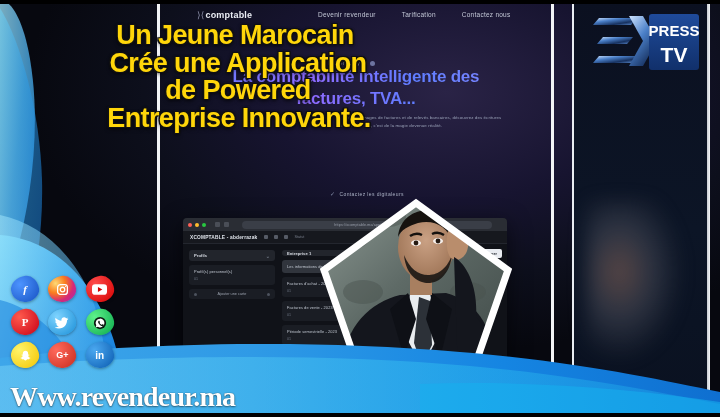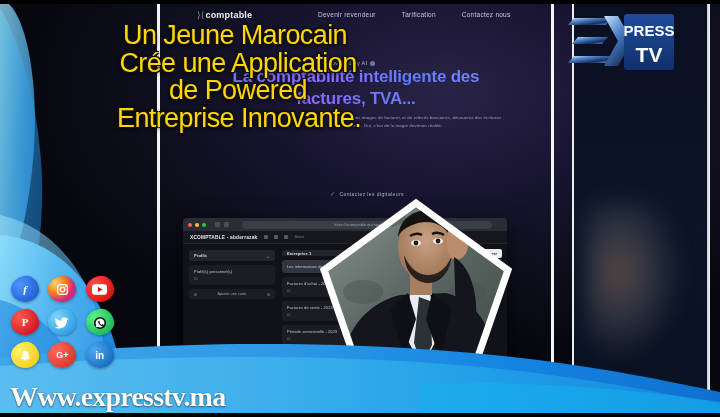--- a/index.html
+++ b/index.html
@@ -122,34 +122,34 @@
   .share-btn .ic { font-size:4px; }
 
   
   .penta { position:absolute; left:318px; top:197px; width:196px; height:180px; }
   .penta svg { display:block; }
 
   
   .headline {
     position:absolute; left:0; top:22px; width:470px;
     text-align:center; z-index:30;
-    font-weight:400; font-size:27px; line-height:1.02;
+    font-weight:700; font-size:27px; line-height:1.02;
     color:#FFD60A; letter-spacing:-.6px;
     text-shadow:
       -1.4px -1.4px 0 #111, 1.4px -1.4px 0 #111,
       -1.4px 1.4px 0 #111, 1.4px 1.4px 0 #111,
       0 0 3px rgba(0,0,0,.9), 0 2px 4px rgba(0,0,0,.7);
   }
   .headline div { white-space:nowrap; }
   .hl2 { padding-left:6px; }
   .hl3 { padding-left:6px; }
   .hl4 { padding-left:8px; }
 
   
-  .logo-box { position:absolute; left:552px; top:6px; width:126px; height:72px; z-index:40; }
+  .logo-box { position:absolute; left:577px; top:6px; width:126px; height:72px; z-index:40; }
 
   
   .socials {
     position:absolute; left:8px; top:274px; width:110px;
     display:grid; grid-template-columns:repeat(3,1fr); gap:2px; z-index:35;
   }
   .sico { width:34px; height:31px; position:relative; display:flex; align-items:center; justify-content:center; }
   .blob {
     position:absolute; left:3px; top:2px; width:28px; height:26px;
     border-radius:58% 42% 52% 48% / 48% 56% 44% 52%;
@@ -493,17 +493,17 @@
     <div class="sico">
       <span class="blob" style="background:radial-gradient(circle at 33% 28%,#ff6a5c,#c92b1e)"></span>
       <span class="glyph" style="font-size:9px;">G+</span>
     </div>
     <div class="sico">
       <span class="blob" style="background:radial-gradient(circle at 33% 28%,#4aa8f0,#0a5bb0)"></span>
       <span class="glyph" style="font-size:10px;">in</span>
     </div>
   </div>
 
-  <div class="url">Www.expresstv.ma</div>
+  <div class="url">Www.revendeur.ma</div>
 
   <div class="frame-t"></div>
   <div class="frame-b"></div>
 </div>
 
 </body></html>

